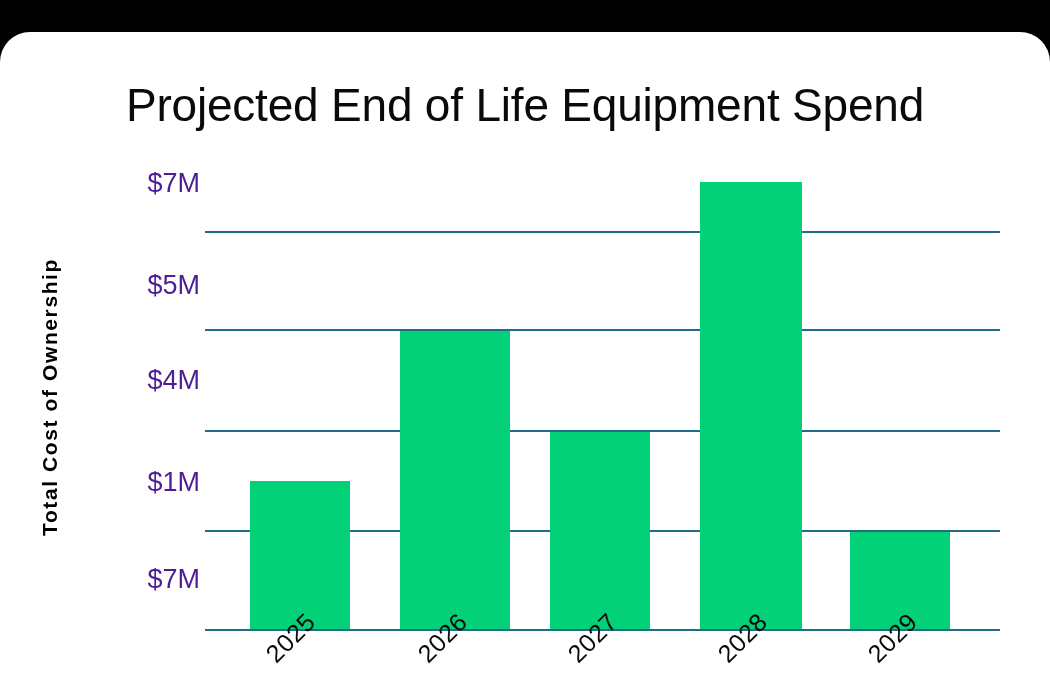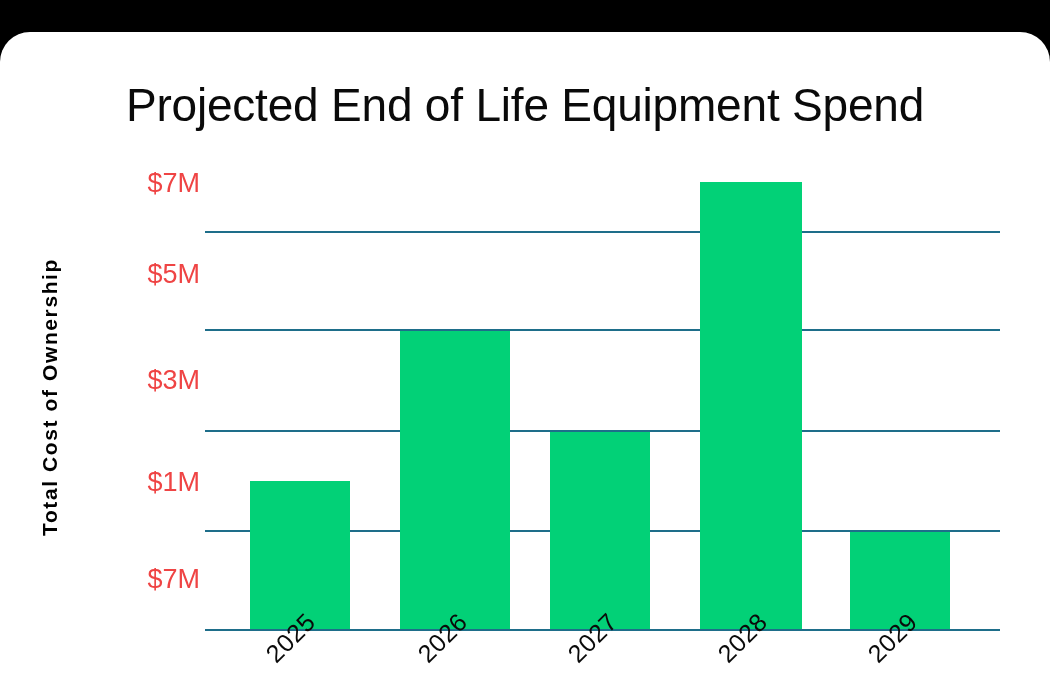--- a/index.html
+++ b/index.html
@@ -75,21 +75,21 @@
     width: 795px;
     height: 2px;
     background: #1e6e8a;
   }
   .ytick-label {
     position: absolute;
     right: 0;
     width: 90px;
     text-align: right;
     font-size: 27px;
-    color: #ef4444;
+    color: #4c1d95;
     font-family: "Liberation Sans", sans-serif;
     white-space: nowrap;
   }
   #ytick-labels {
     position: absolute;
     left: 100px;
     top: 0;
     width: 100px;
     height: 700px;
   }
@@ -114,22 +114,22 @@
 <div id="page">
 
   <div id="chart-title">Projected End of Life Equipment Spend</div>
 
   <div id="ylabel-wrap">
     <div id="ylabel">Total Cost of Ownership</div>
   </div>
 
   <div id="ytick-labels">
       <div class="ytick-label" style="top: 136px;">$7M</div>
-      <div class="ytick-label" style="top: 227px;">$5M</div>
-      <div class="ytick-label" style="top: 333px;">$3M</div>
+      <div class="ytick-label" style="top: 238px;">$5M</div>
+      <div class="ytick-label" style="top: 333px;">$4M</div>
       <div class="ytick-label" style="top: 435px;">$1M</div>
       <div class="ytick-label" style="top: 532px;">$7M</div>
     </div>
 
   <div id="plot">
     <div id="gridlines">
         <div class="gridline" style="top: 199px; background: rgb(30, 110, 138);"></div>
         <div class="gridline" style="top: 297px; background: rgb(30, 110, 138);"></div>
         <div class="gridline" style="top: 398px; background: rgb(30, 110, 138);"></div>
         <div class="gridline" style="top: 498px; background: rgb(30, 110, 138);"></div>

